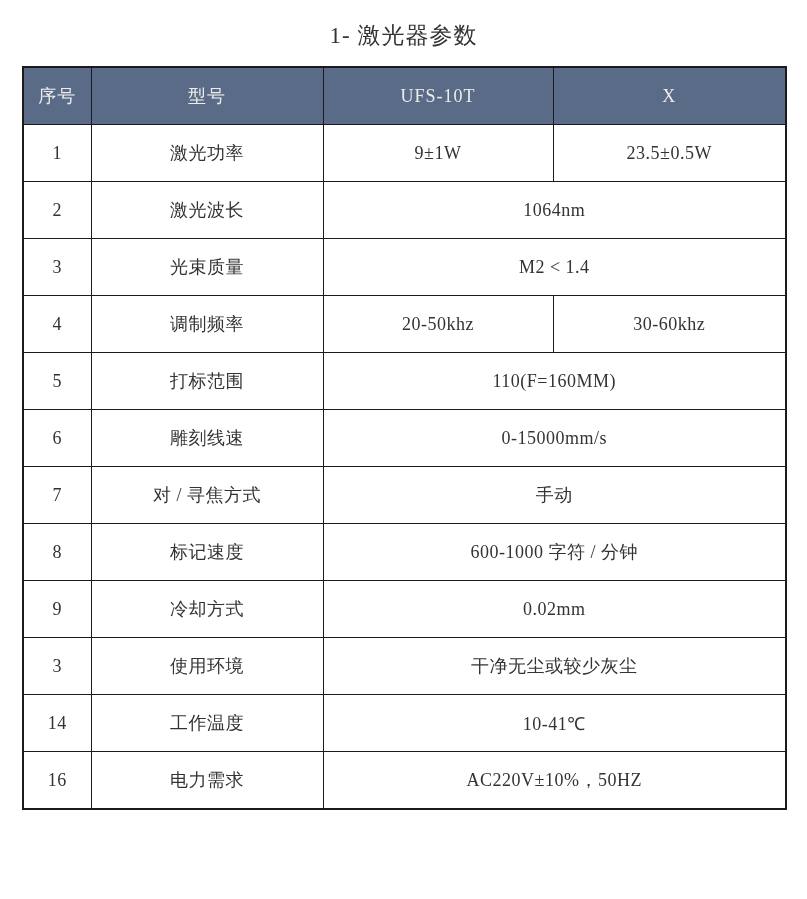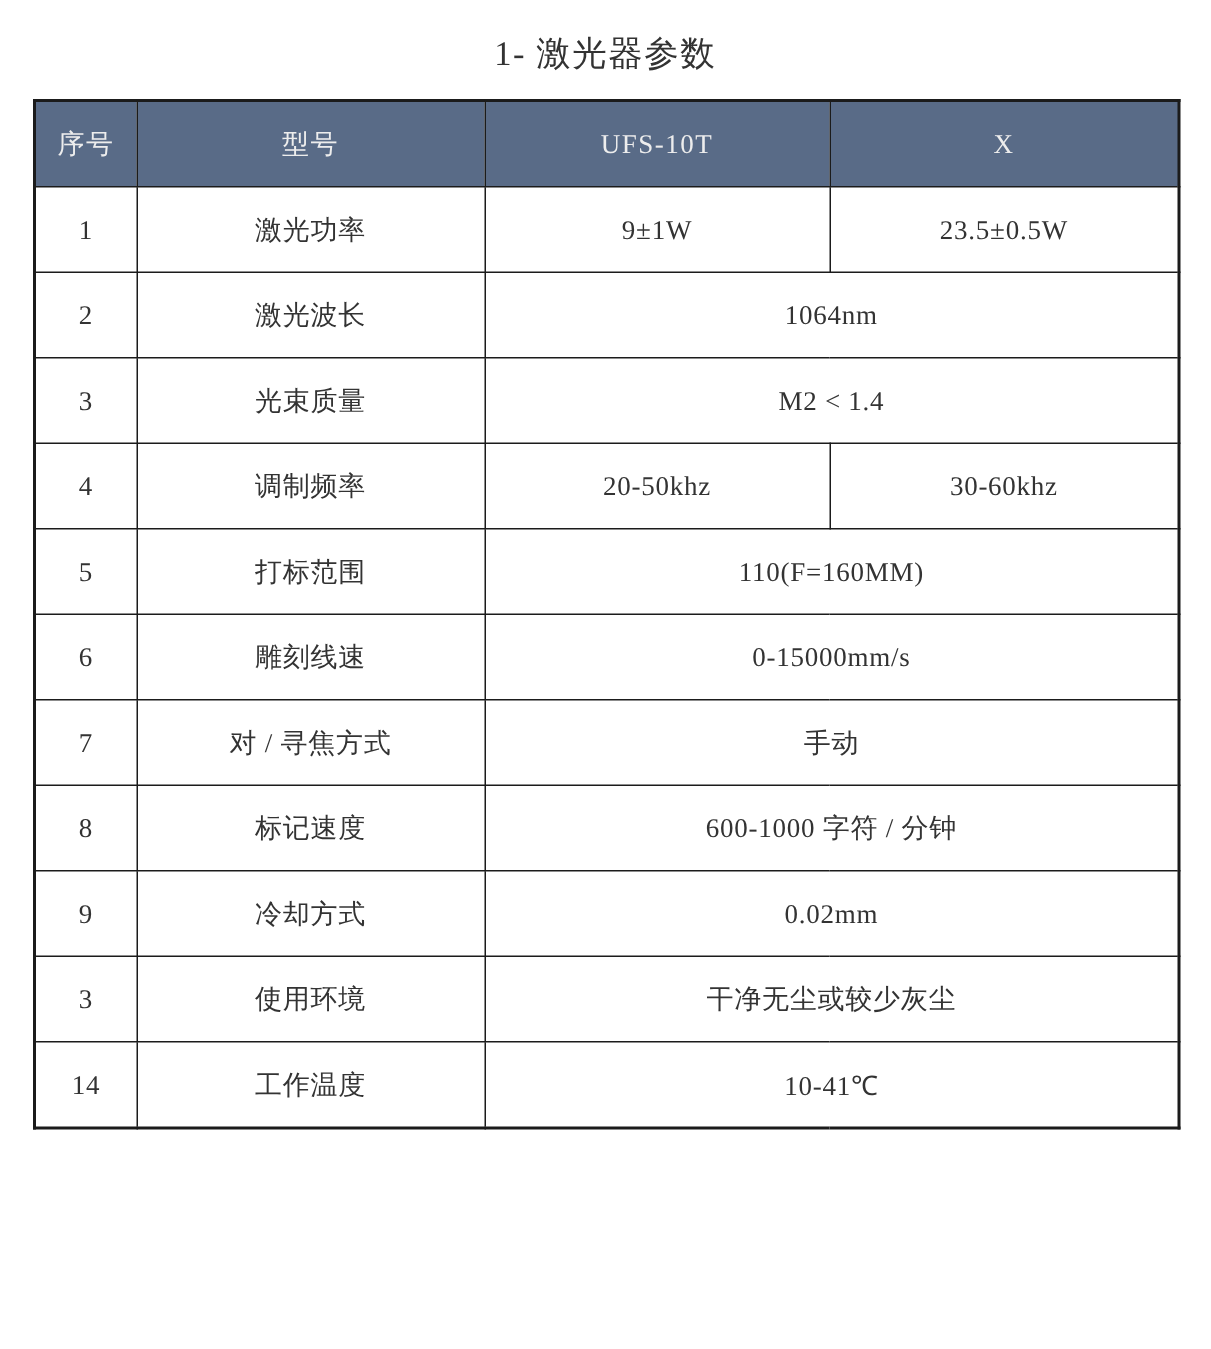--- a/index.html
+++ b/index.html
@@ -128,15 +128,20 @@
         <tr>
           <td>3</td>
           <td>使用环境</td>
           <td colspan="2">干净无尘或较少灰尘</td>
         </tr>
         <tr>
           <td>14</td>
           <td>工作温度</td>
           <td colspan="2">10-41℃</td>
         </tr>
+        <tr>
+          <td>16</td>
+          <td>电力需求</td>
+          <td colspan="2">AC220V±10%，50HZ</td>
+        </tr>
       </tbody>
   </table>
 </div>
 
 </body></html>

